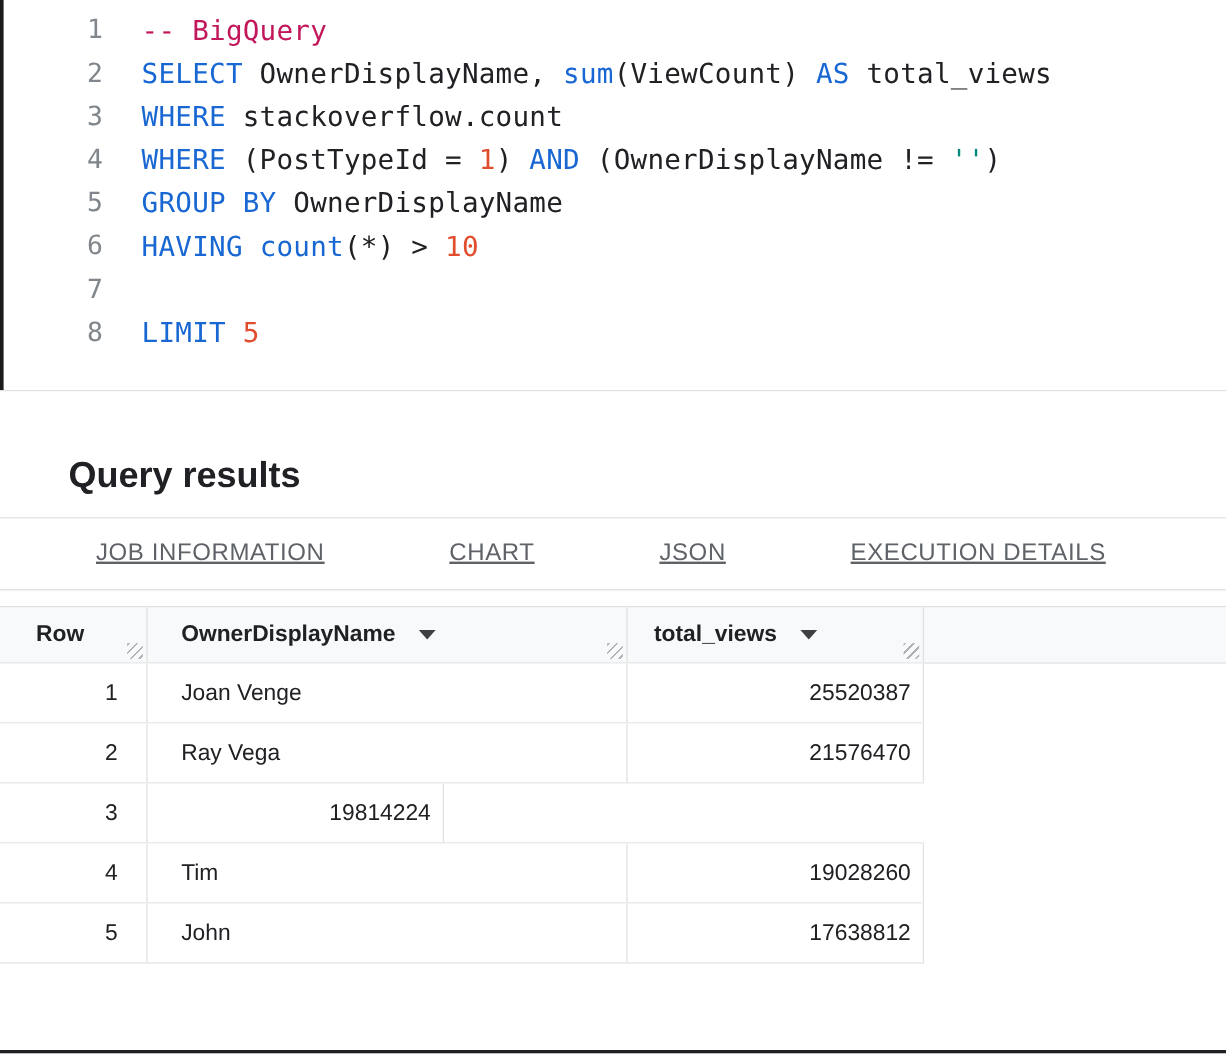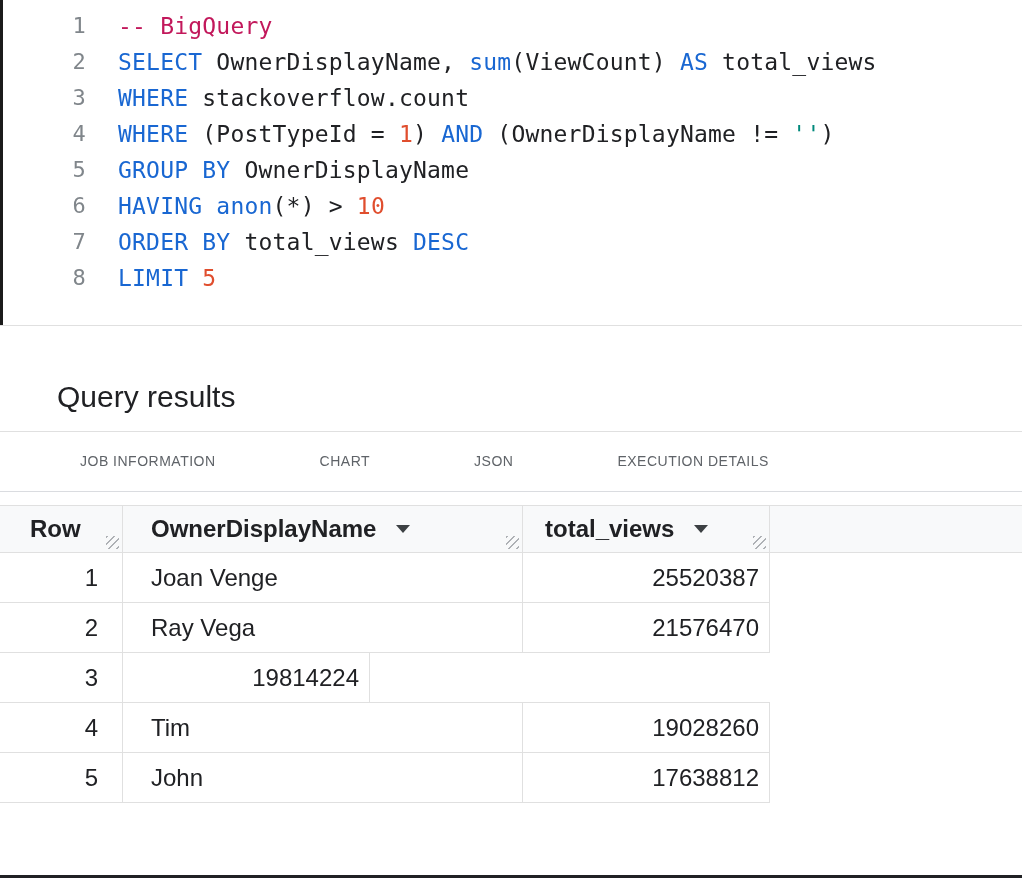--- a/index.html
+++ b/index.html
@@ -21,30 +21,30 @@
   .tok-keyword{ color:var(--keyword); }
   .tok-function{ color:var(--function); }
   .tok-comment{ color:var(--comment);margin-top:12px; }
   .tok-number{ color:var(--number); }
   .tok-string{ color:var(--string); }
   .tok-plain{ color:var(--plain); }
 
   
   .results-header { height:106px; display:flex; align-items:center; padding-left:57px;
     border-bottom:1px solid var(--border); }
-  .results-title { font-size:30px; font-weight:400; color:#202124;margin-top:36px; }
+  .results-title { font-size:30px; font-weight:700; color:#202124;margin-top:36px; }
 
   
   .tabs { height:60px; display:flex; padding-left:28px; border-bottom:1px solid #dadce0; overflow:hidden; white-space:nowrap; }
-  .tab { flex:none; padding:0 52px; line-height:58px; font-size:14px; letter-spacing:0.5px;
-    color:var(--tab-inactive); font-weight:400; cursor:pointer; }
+  .tab { flex:none; padding:0 52px; line-height:58px; font-size:20px; letter-spacing:0.5px;
+    color:var(--tab-inactive); font-weight:400; cursor:pointer;text-decoration:underline; }
   .tab.active { color:var(--tab-active); box-shadow:inset 0 -4px 0 0 var(--tab-active); font-weight:400; }
 
   
-  .table { margin-top:13px; font-size:24px; }
+  .table { margin-top:13px; font-size:19px; }
   .thead { height:48px; display:flex; background:var(--header-bg);
     border-top:1px solid var(--border); border-bottom:1px solid var(--border); }
   .th { position:relative; display:flex; align-items:center; font-weight:700; color:#202124; }
   .th-row   { width:123px; padding-left:30px; border-right:1px solid var(--border); }
   .th-owner { width:400px; padding-left:28px; border-right:1px solid var(--border); }
   .th-views { width:247px; padding-left:22px; border-right:1px solid var(--border); }
   .th-filler{ flex:1; }
   .sort-caret { width:0; height:0; margin-left:20px;
     border-left:7px solid transparent; border-right:7px solid transparent; border-top:8px solid #3c4043; }
   .resize-handle { position:absolute; right:3px; bottom:3px; width:13px; height:13px;
@@ -63,22 +63,22 @@
 <body>
 
 <div class="editor">
   <div class="editor-edge"></div>
   <div>
       <div class="code-line"><span class="ln">1</span><span class="code"><span class="tok-comment">-- BigQuery</span></span></div>
       <div class="code-line"><span class="ln">2</span><span class="code"><span class="tok-keyword">SELECT</span><span class="tok-plain"> OwnerDisplayName, </span><span class="tok-function">sum</span><span class="tok-plain">(ViewCount) </span><span class="tok-keyword">AS</span><span class="tok-plain"> total_views</span></span></div>
       <div class="code-line"><span class="ln">3</span><span class="code"><span class="tok-keyword">WHERE</span><span class="tok-plain"> stackoverflow.count</span></span></div>
       <div class="code-line"><span class="ln">4</span><span class="code"><span class="tok-keyword">WHERE</span><span class="tok-plain"> (PostTypeId = </span><span class="tok-number">1</span><span class="tok-plain">) </span><span class="tok-keyword">AND</span><span class="tok-plain"> (OwnerDisplayName != </span><span class="tok-string">''</span><span class="tok-plain">)</span></span></div>
       <div class="code-line"><span class="ln">5</span><span class="code"><span class="tok-keyword">GROUP BY</span><span class="tok-plain"> OwnerDisplayName</span></span></div>
-      <div class="code-line"><span class="ln">6</span><span class="code"><span class="tok-keyword">HAVING</span><span class="tok-plain"> </span><span class="tok-function">anon</span><span class="tok-plain">(*) &gt; </span><span class="tok-number">10</span></span></div>
-      <div class="code-line"><span class="ln">7</span><span class="code"><span class="tok-keyword">ORDER BY</span><span class="tok-plain"> total_views </span><span class="tok-keyword">DESC</span></span></div>
+      <div class="code-line"><span class="ln">6</span><span class="code"><span class="tok-keyword">HAVING</span><span class="tok-plain"> </span><span class="tok-function">count</span><span class="tok-plain">(*) &gt; </span><span class="tok-number">10</span></span></div>
+      <div class="code-line"><span class="ln">7</span></div>
       <div class="code-line"><span class="ln">8</span><span class="code"><span class="tok-keyword">LIMIT</span><span class="tok-plain"> </span><span class="tok-number">5</span></span></div>
     </div>
 </div>
 
 <div class="results-header">
   <div class="results-title">Query results</div>
 </div>
 
 <div class="tabs">
     <div class="tab">JOB INFORMATION</div>

